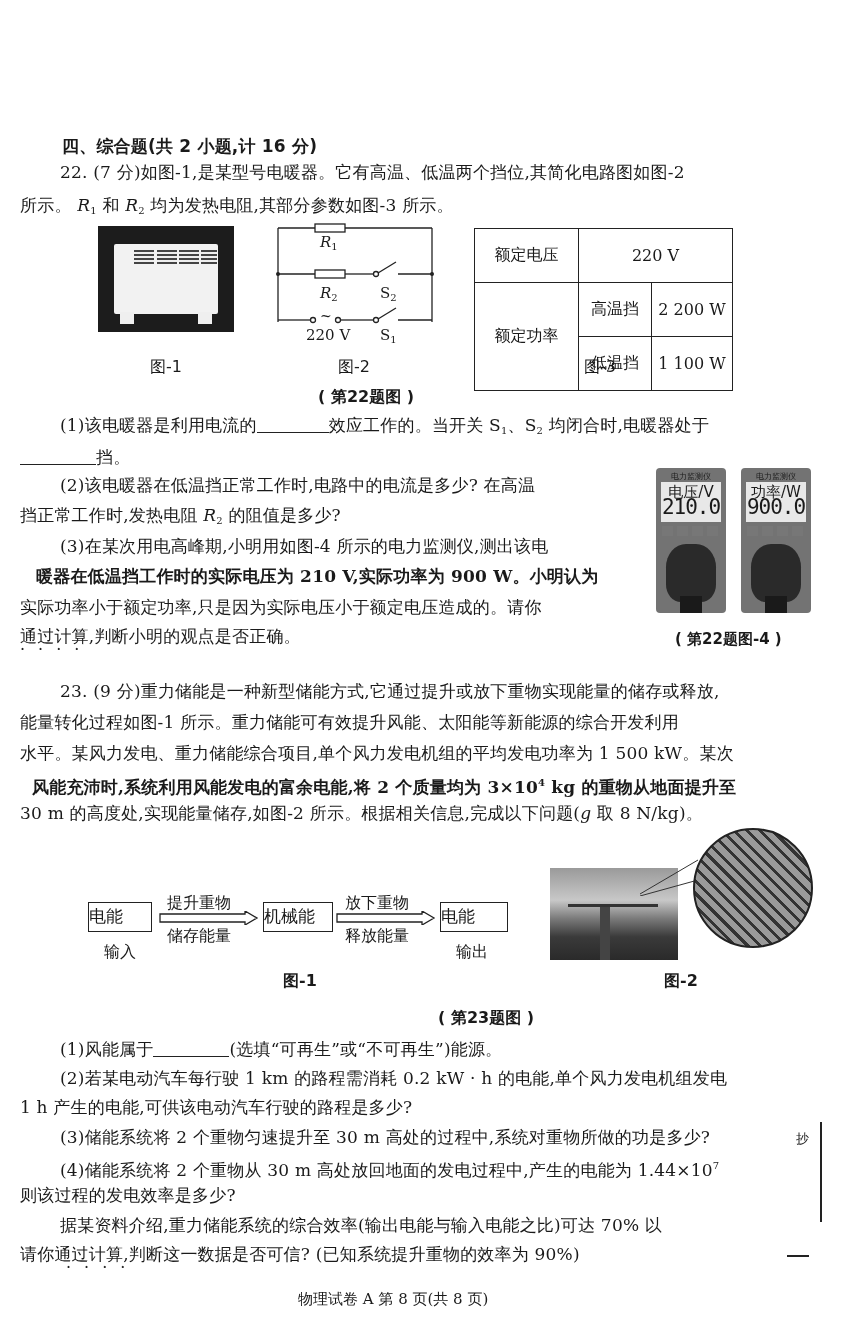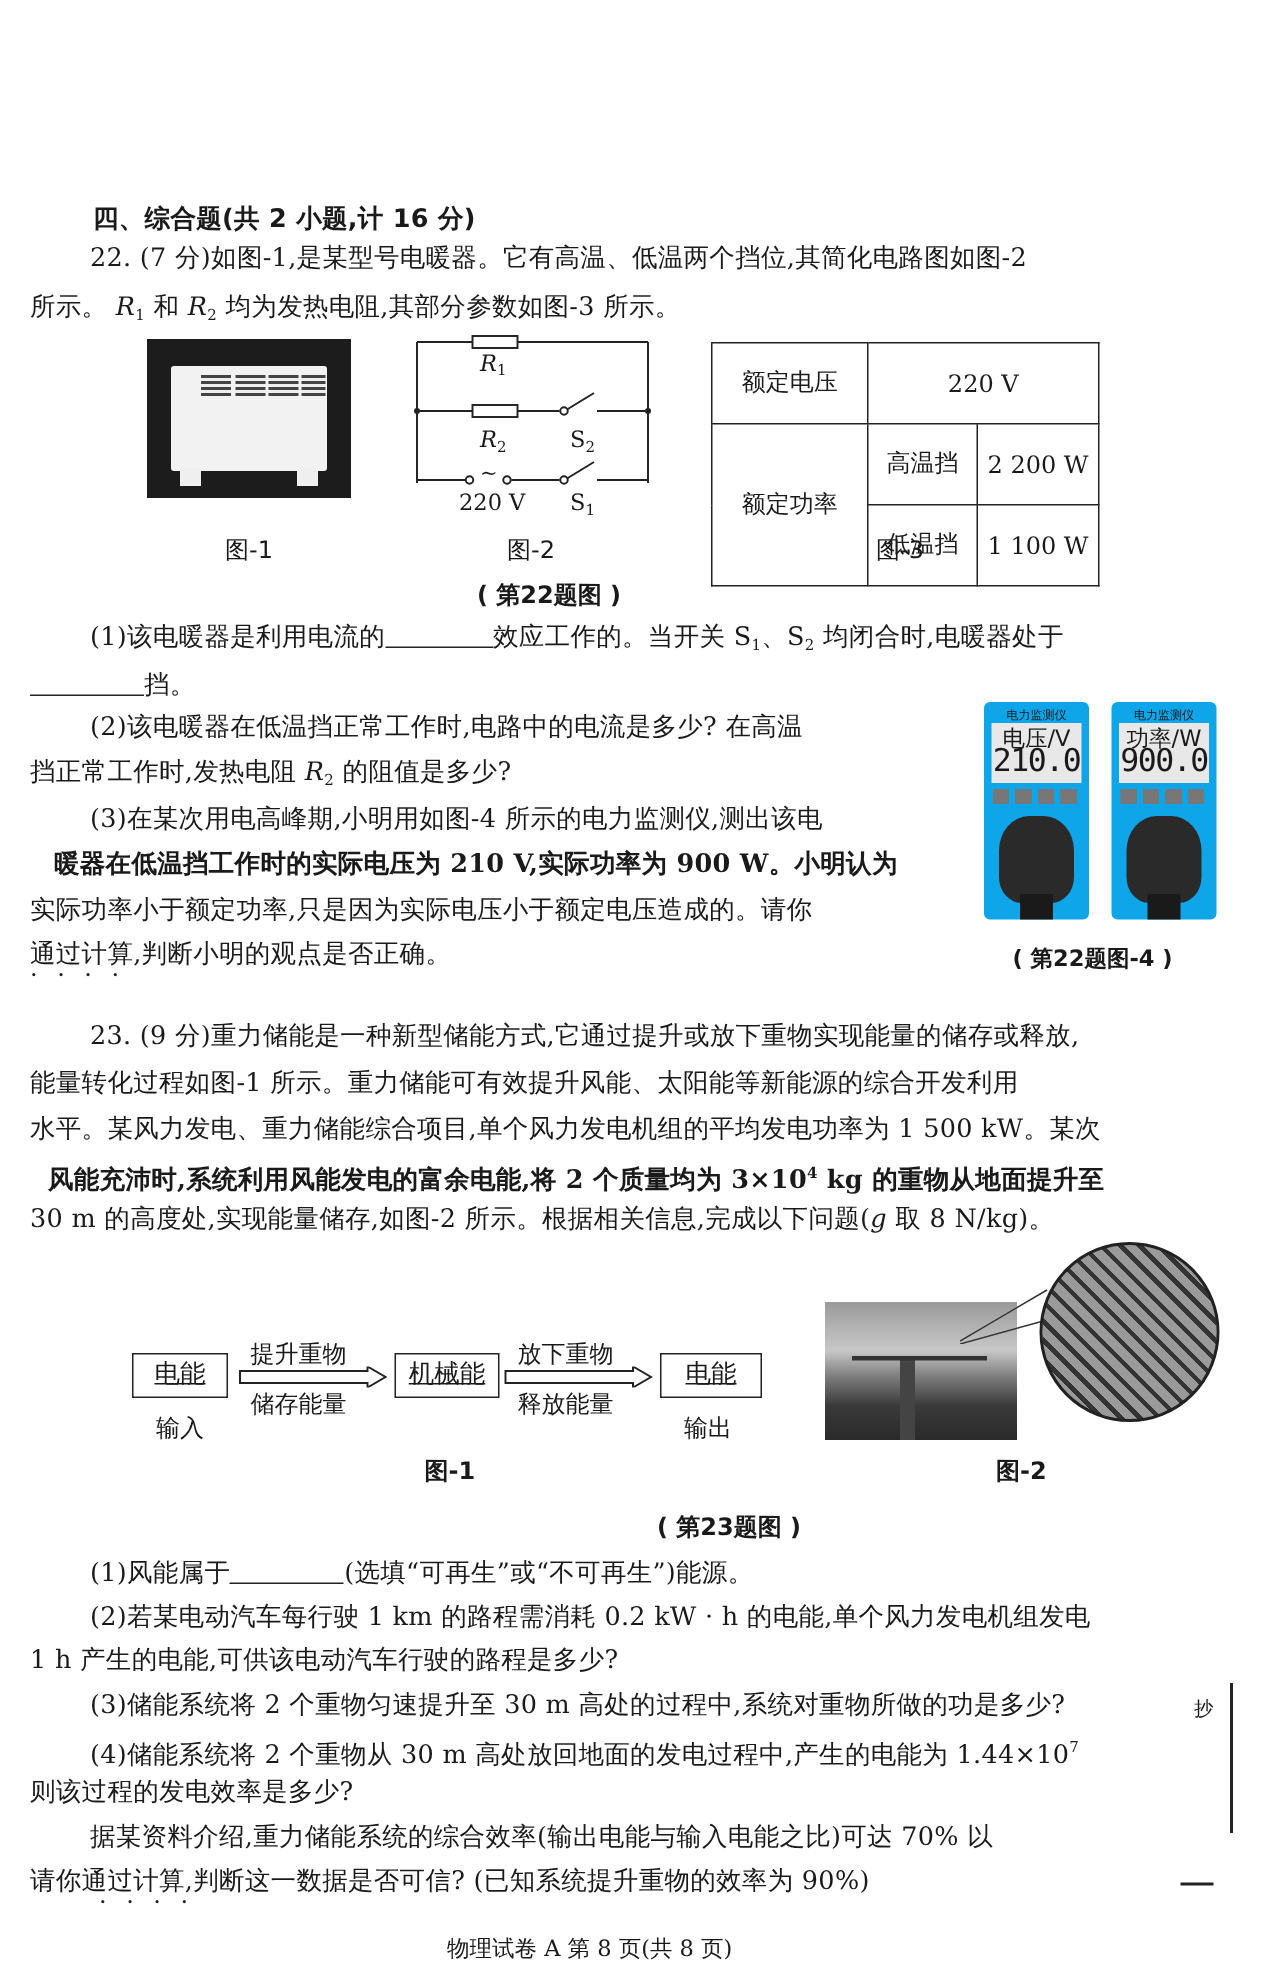--- a/index.html
+++ b/index.html
@@ -23,32 +23,32 @@
   .heater .leg { position: absolute; top: 86px; width: 14px; height: 12px; background: #efefef; }
 
   
   .circuit { left: 270px; top: 222px; width: 170px; height: 120px; }
 
   
   table.spec { position: absolute; left: 474px; top: 228px; border-collapse: collapse; font-size: 16px; }
   table.spec td { border: 1.5px solid #222; text-align: center; height: 36px; padding: 16px 6px; }
 
   
-  .meter { position: absolute; width: 70px; height: 145px; background: #0ea5e9; border-radius: 4px; }
+  .meter { position: absolute; width: 70px; height: 145px; background: #737373; border-radius: 4px; }
   .meter .label { position: absolute; top: 3px; left: 0; width: 100%; text-align: center; font-size: 8px; font-family: "DejaVu Sans", sans-serif; }
   .meter .screen { position: absolute; left: 5px; top: 14px; width: 60px; height: 40px; background: #e8e8e8; }
   .meter .unit { position: absolute; left: 0; top: 1px; width: 100%; text-align: center; font-size: 15px; font-family: "DejaVu Sans", sans-serif; }
   .meter .reading { position: absolute; left: 0; top: 13px; width: 100%; text-align: center; font-size: 21px; font-family: "DejaVu Sans Mono", monospace; letter-spacing: -1px; }
   .meter .btns { position: absolute; left: 6px; top: 58px; width: 58px; height: 10px;
     background: repeating-linear-gradient(90deg, #777 0 11px, transparent 11px 15px); }
   .meter .plug { position: absolute; left: 10px; top: 76px; width: 50px; height: 58px; background: #2a2a2a; border-radius: 40% 40% 30% 30%; }
   .meter .stem { position: absolute; left: 24px; top: 128px; width: 22px; height: 17px; background: #1a1a1a; }
 
   
-  .fbox { position: absolute; border: 1.5px solid #222; height: 30px; font-size: 17px; line-height: 27px; text-align: center; font-family: "DejaVu Sans", sans-serif; text-decoration: underline; }
+  .fbox { position: absolute; border: 1.5px solid #222; height: 30px; font-size: 17px; line-height: 27px; font-family: "DejaVu Sans", sans-serif; }
   .flab { position: absolute; font-size: 16px; font-family: "DejaVu Sans", sans-serif; white-space: nowrap; }
   .arrow { position: absolute; height: 14px; }
 
   
   .photo { left: 550px; top: 868px; width: 128px; height: 92px;
     background: linear-gradient(#9a9a9a 0%, #c8c8c8 35%, #7a7a7a 55%, #3a3a3a 75%, #2a2a2a 100%); }
   .zoomcircle { left: 693px; top: 828px; width: 120px; height: 120px; border-radius: 50%;
     background: repeating-linear-gradient(45deg, #333 0 3px, #9a9a9a 3px 9px); border: 2px solid #222; overflow: hidden; }
 
   .footer { position: absolute; left: 298px; top: 1290px; font-size: 15px; }

